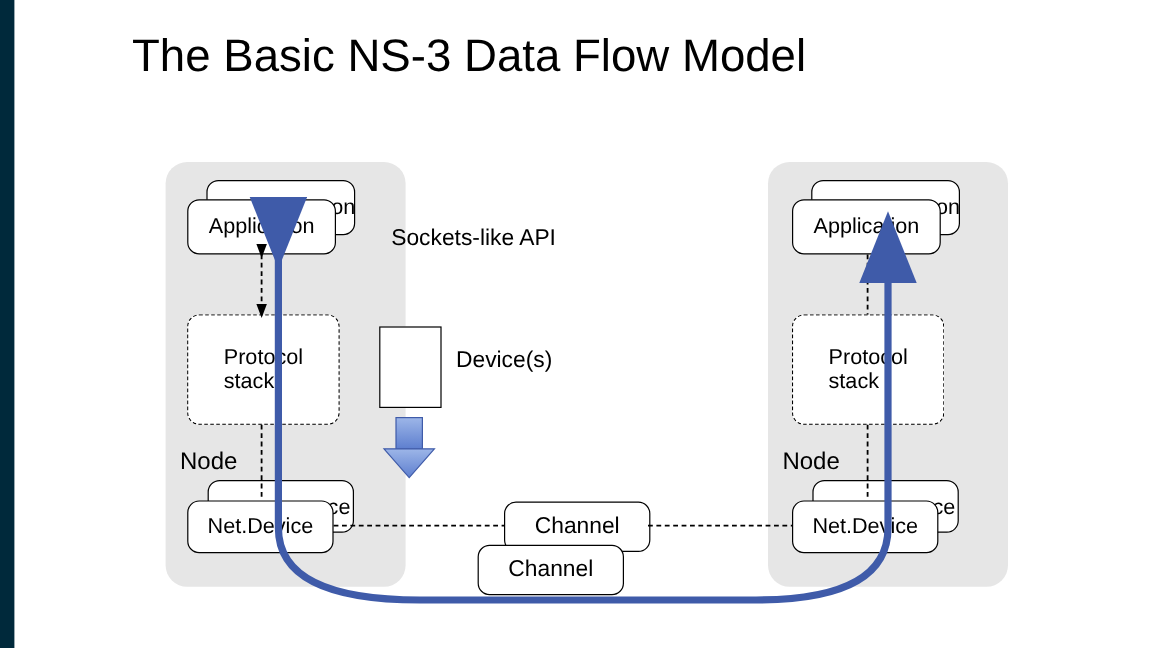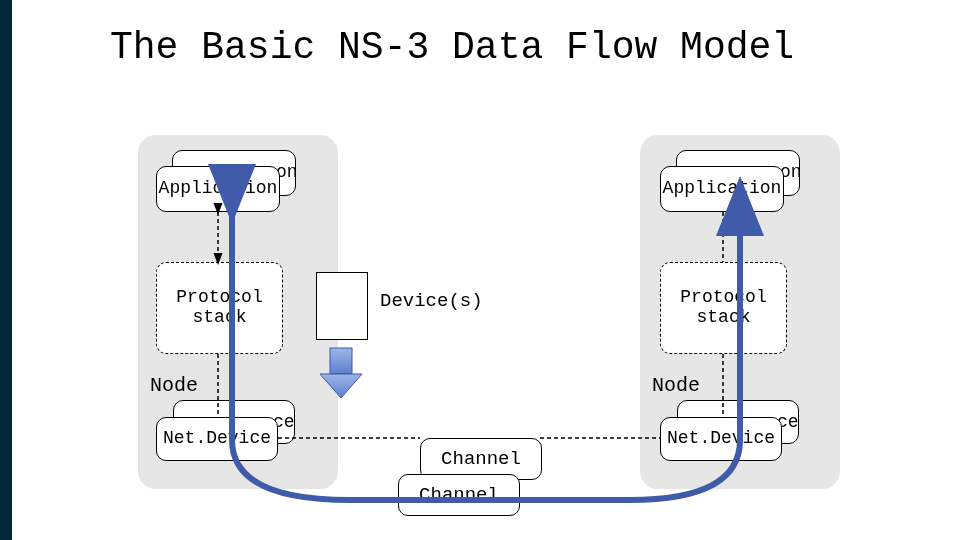--- a/index.html
+++ b/index.html
@@ -1,40 +1,40 @@
 <!DOCTYPE html>
 <html><head>
 <meta charset="utf-8">
 <style>
   html,body{margin:0;padding:0;width:960px;height:540px;background:#fff;font-family:Arial,Helvetica,sans-serif;color:#000;}
-  .slide{position:relative;width:884px;height:540px;overflow:hidden;font-family:Liberation Mono, monospace;}
+  .slide{position:relative;width:884px;height:540px;overflow:hidden;}
   .title{position:absolute;left:110px;top:26px;font-size:38px;letter-spacing:0px;}
   .accent-bar{position:absolute;left:0;top:0;width:12px;height:540px;background:#00293b;}
   .node{position:absolute;background:#e6e6e6;border-radius:18px;}
   .node-left{left:138px;top:135px;width:200px;height:354px;}
   .node-right{left:640px;top:135px;width:200px;height:354px;}
-  .box{position:absolute;background:#fff;border:1.5px solid #000;border-radius:10px;font-size:18px;display:flex;align-items:center;justify-content:center;text-align:center;line-height:1.1;}
+  .box{position:absolute;background:#fff;border:1.5px solid #000;border-radius:10px;font-size:18px;display:flex;align-items:center;justify-content:center;line-height:1.1;}
   .app-back-l{left:172px;top:150px;width:122px;height:44px;}
   .app-front-l{left:156px;top:166px;width:122px;height:44px;}
   .app-back-r{left:676px;top:150px;width:122px;height:44px;}
   .app-front-r{left:660px;top:166px;width:122px;height:44px;}
   .proto{border-style:dashed;}
   .proto-l{left:156px;top:262px;width:125px;height:90px;}
   .proto-r{left:660px;top:262px;width:125px;height:90px;}
   .nd-back-l{left:173px;top:400px;width:120px;height:42px;}
   .nd-front-l{left:156px;top:417px;width:120px;height:42px;}
   .nd-back-r{left:677px;top:400px;width:120px;height:42px;}
   .nd-front-r{left:660px;top:417px;width:120px;height:42px;}
   .packet-box{position:absolute;left:316px;top:272px;width:50px;height:66px;background:#fff;border:1.5px solid #000;}
   .label{position:absolute;font-size:19px;}
   .label-sockets{left:326px;top:188px;width:140px;line-height:1.2;}
   .label-packets{left:380px;top:290px;}
   .label-node-l{left:150px;top:374px;font-size:20px;}
   .label-node-r{left:652px;top:374px;font-size:20px;}
-  .channel-box{position:absolute;background:#fff;border:1.5px solid #000;border-radius:10px;font-size:19px;display:flex;align-items:center;justify-content:center;margin-top:20px;}
+  .channel-box{position:absolute;background:#fff;border:1.5px solid #000;border-radius:10px;font-size:19px;display:flex;align-items:center;justify-content:center;}
   .channel1{left:420px;top:418px;width:120px;height:40px;}
   .channel2{left:398px;top:454px;width:120px;height:40px;}
   .svg-layer{position:absolute;left:0;top:0;width:960px;height:540px;pointer-events:none;}
   .on-suffix{position:absolute;font-size:18px;text-align:center;}
 </style>
 </head>
 <body>
 <div class="slide">
 
   <div class="accent-bar"></div>
@@ -66,20 +66,21 @@
 
   <div class="box nd-back-l"></div>
   <span class="on-suffix" style="left:273px;top:412px;">ce</span>
   <div class="box nd-front-l">Net.Device</div>
 
   <div class="box nd-back-r"></div>
   <span class="on-suffix" style="left:777px;top:412px;">ce</span>
   <div class="box nd-front-r">Net.Device</div>
 
   <div class="packet-box"></div>
+  <div class="label label-sockets">Sockets-like API</div>
   <div class="label label-packets">Device(s)</div>
 
   <div class="channel-box channel1">Channel</div>
   <div class="channel-box channel2">Channel</div>
 
   <svg class="svg-layer" viewBox="0 0 960 540">
     <defs>
       <marker id="arrB" markerWidth="10" markerHeight="10" refX="6" refY="3" orient="auto">
         <path d="M0,0 L8,3 L0,6 Z" fill="#000"></path>
       </marker>

